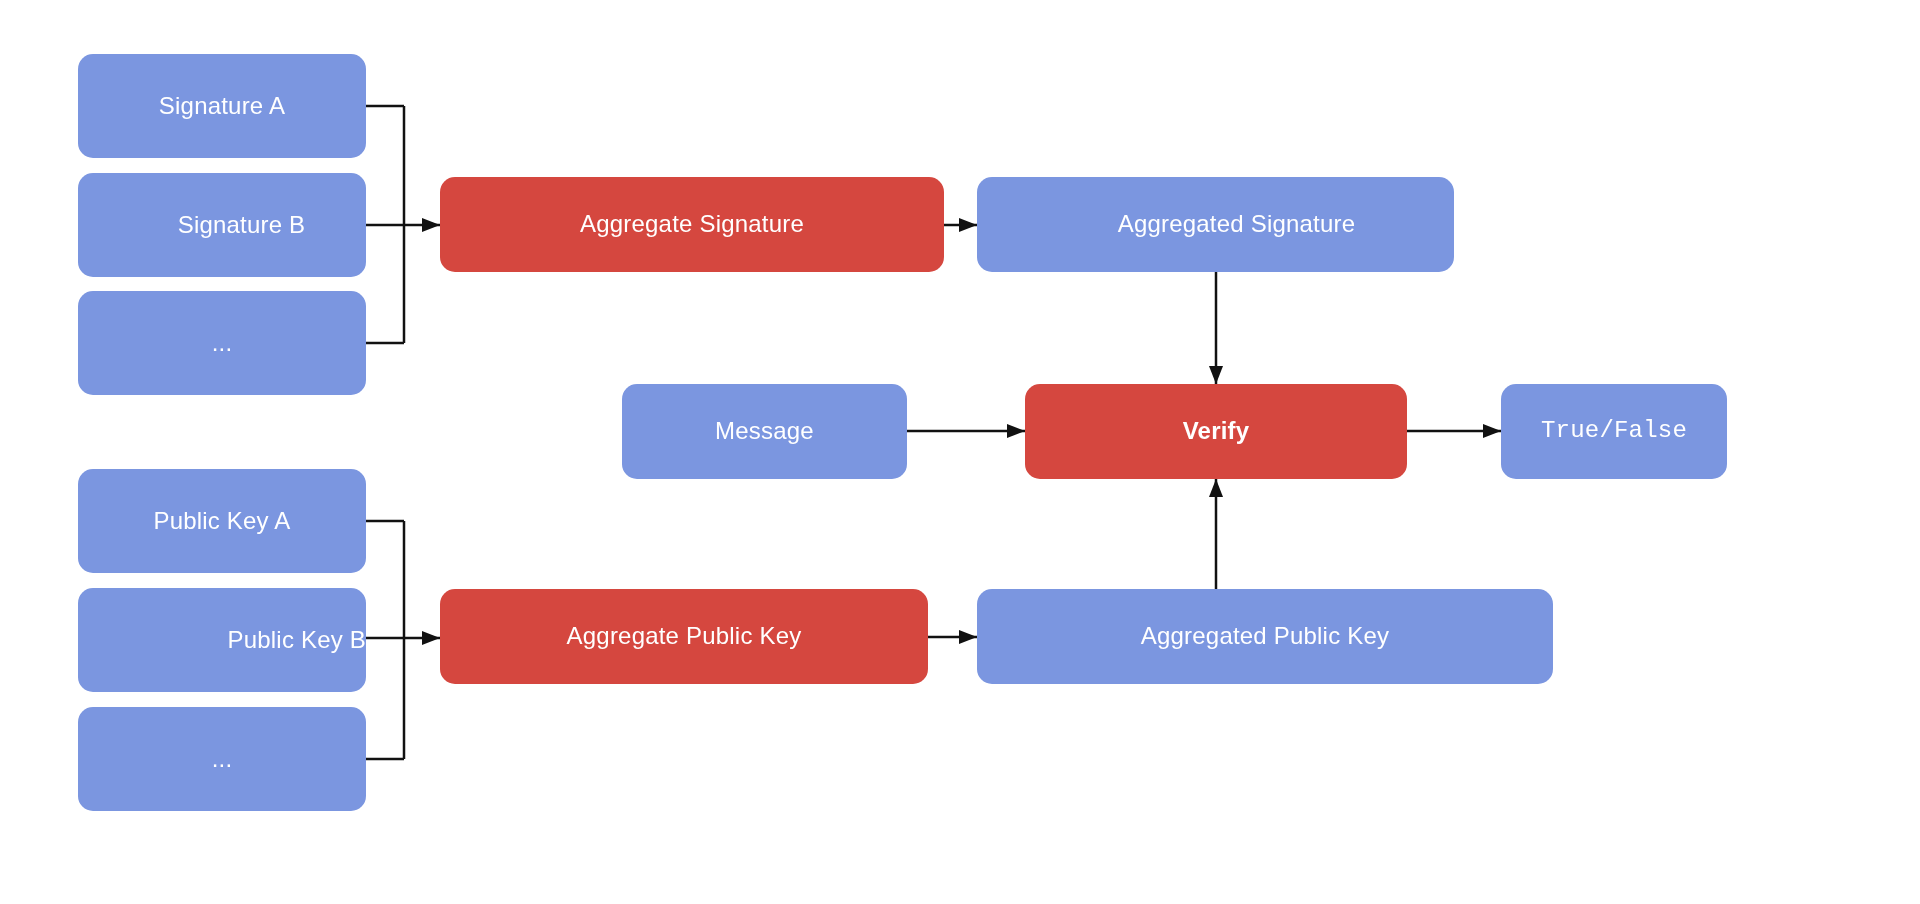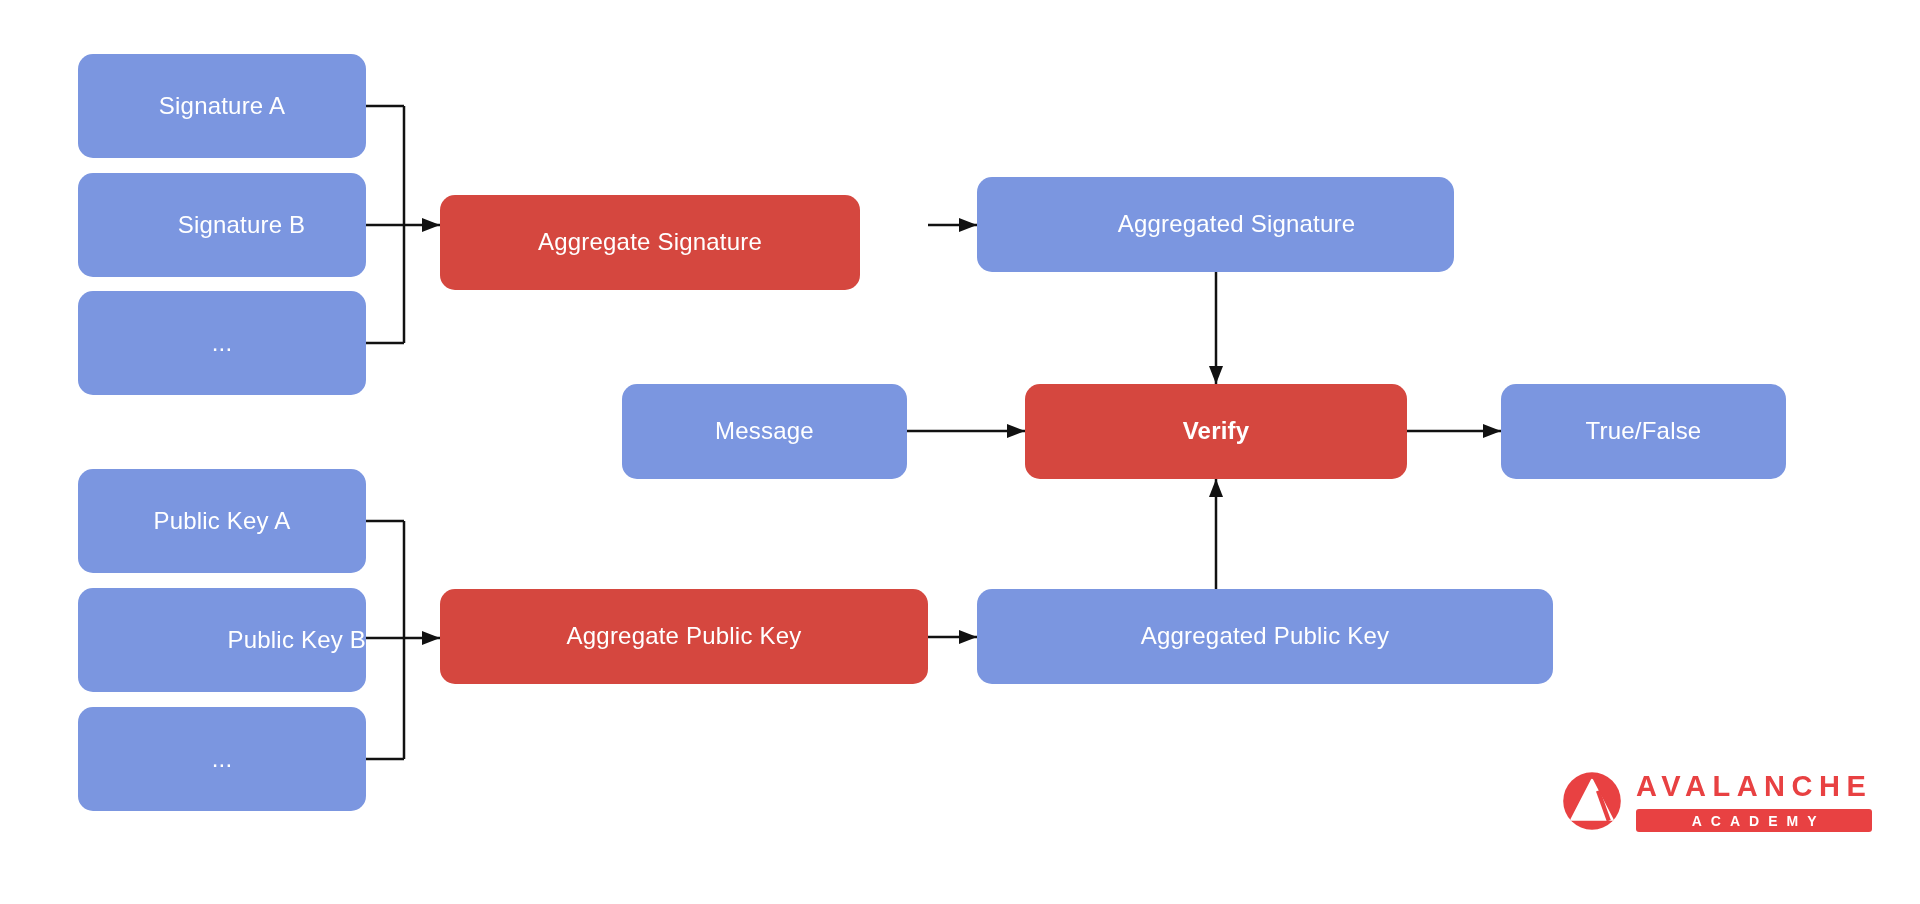--- a/index.html
+++ b/index.html
@@ -37,25 +37,25 @@
     box-sizing: border-box;
   }
   .node-input { background: var(--input-node, #7B96E0); }
   .node-op    { background: var(--operation-node, #D5473F); }
   .bold       { font-weight: 700; }
 
   
   .n-sig-a       { left: 78px;   top: 54px;  width: 288px; height: 104px; }
   .n-sig-b       { left: 78px;   top: 173px; width: 288px; height: 104px; padding-left: 39px; }
   .n-sig-more    { left: 78px;   top: 291px; width: 288px; height: 104px; }
-  .n-agg-sig-op  { left: 440px;  top: 177px; width: 420px; height: 95px; margin-top: 18px;  }
+  .n-agg-sig-op  { left: 440px;  top: 177px; width: 504px; height: 95px;  }
   .n-agg-sig     { left: 977px;  top: 177px; width: 477px; height: 95px; padding-left: 42px;  }
   .n-message     { left: 622px;  top: 384px; width: 285px; height: 95px;  }
   .n-verify      { left: 1025px; top: 384px; width: 382px; height: 95px;  }
-  .n-true-false  { left: 1501px; top: 384px; width: 285px; height: 95px;  }
+  .n-true-false  { left: 1501px; top: 384px; width: 226px; height: 95px; font-family: Liberation Mono, monospace;  }
   .n-pk-a        { left: 78px;   top: 469px; width: 288px; height: 104px; }
   .n-pk-b        { left: 78px;   top: 588px; width: 288px; height: 104px; justify-content: flex-end; }
   .n-pk-more     { left: 78px;   top: 707px; width: 288px; height: 104px; }
   .n-agg-pk-op   { left: 440px;  top: 589px; width: 488px; height: 95px;  }
   .n-agg-pk      { left: 977px;  top: 589px; width: 576px; height: 95px; text-align: center;  }
 
   
   .logo {
     position: absolute;
     left: 1562px;
@@ -156,25 +156,14 @@
     <span>...</span>
   </div>
 
   <div class="node node-op n-agg-pk-op">
     <span>Aggregate Public Key</span>
   </div>
   <div class="node node-input n-agg-pk">
     <span>Aggregated Public Key</span>
   </div>
 
-  <div class="logo">
-    <svg class="logo-mark" viewBox="0 0 100 100" xmlns="http://www.w3.org/2000/svg">
-      <circle cx="50" cy="50" r="48" fill="#E84142"></circle>
-      <path d="M50 15 L84 81 H16 Z" fill="#ffffff" stroke="#ffffff" stroke-width="4" stroke-linejoin="round"></path>
-      <path d="M60 33 L78 83" stroke="#E84142" stroke-width="7" fill="none"></path>
-    </svg>
-    <div class="logo-text">
-      <div class="logo-brand">AVALANCHE</div>
-      <div class="logo-badge">ACADEMY</div>
-    </div>
-  </div>
 
 </div>
 
 </body></html>

